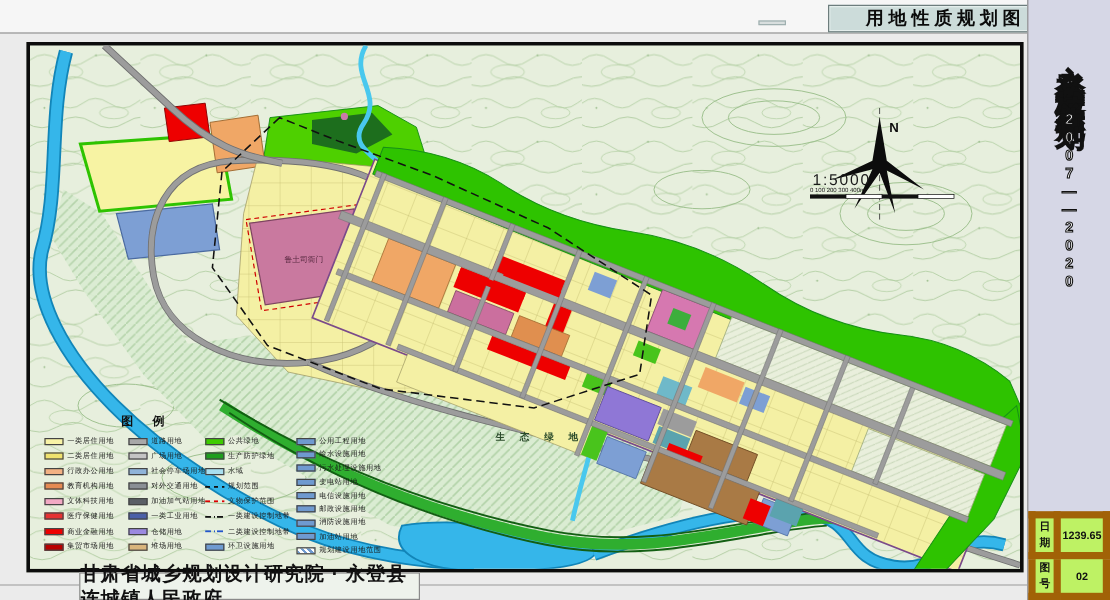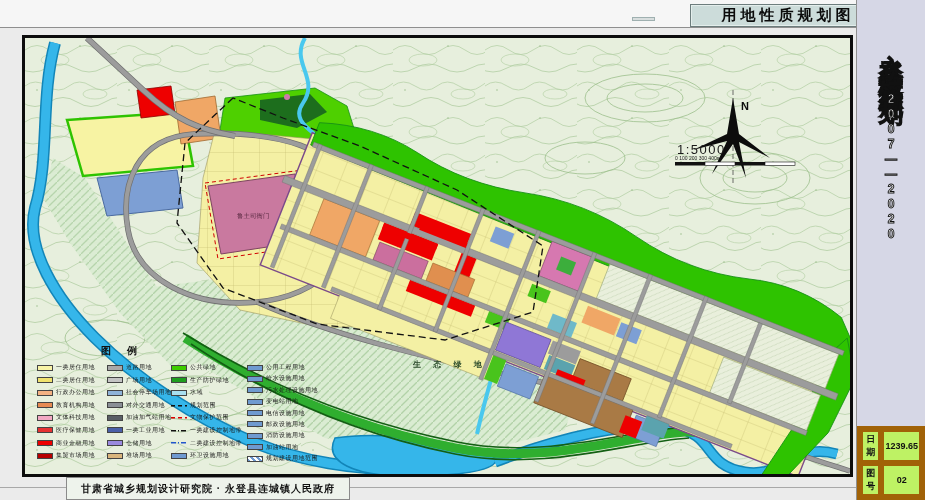--- a/index.html
+++ b/index.html
@@ -34,21 +34,21 @@
   .legend-label{font-size:6px;color:#1a1a1a;white-space:nowrap;letter-spacing:0.5px;}
   
   .sidebar{position:absolute;left:856px;top:0;width:69px;height:500px;background:#d6d7e6;border-left:1px solid #909090;box-sizing:border-box;display:flex;flex-direction:column;align-items:center;}
   .sidebar-title{margin-top:36px;writing-mode:vertical-rl;text-orientation:upright;font-size:24px;font-weight:bold;color:#fff;-webkit-text-stroke:1.1px #111;letter-spacing:5px;line-height:1;}
   .sidebar-years{margin-top:6px;writing-mode:vertical-rl;text-orientation:upright;font-size:12px;font-weight:bold;color:#fff;-webkit-text-stroke:0.9px #111;letter-spacing:1px;line-height:1;}
   .info-table{margin-top:auto;width:100%;border-collapse:collapse;}
   .info-table td{border:6px solid #a16207;background:#bef264;font-size:9px;font-weight:bold;color:#111;text-align:center;height:19px;}
   .info-table td.lbl{width:28px;}
   
   .bottom-line{position:absolute;left:0;top:487px;width:856px;height:0;border-top:1px solid #a8a8a8;}
-  .credit-box{position:absolute;left:66px;top:477px;width:282px;height:21px;background:#eef3ec;border:1px solid #8a8a8a;display:flex;align-items:center;justify-content:center;font-size:10px;font-weight:bold;letter-spacing:1px;color:#111;}
+  .credit-box{position:absolute;left:66px;top:477px;width:282px;height:21px;background:#eef3ec;border:1px solid #8a8a8a;display:flex;align-items:center;justify-content:center;font-size:16px;font-weight:bold;letter-spacing:1px;color:#111;}
 </style>
 </head>
 <body>
 
 <div class="page">
 
   <div class="top-strip">
     <div class="title-connector"></div>
     <div class="title-box title-right">
       <span>用地性质规划图</span>

